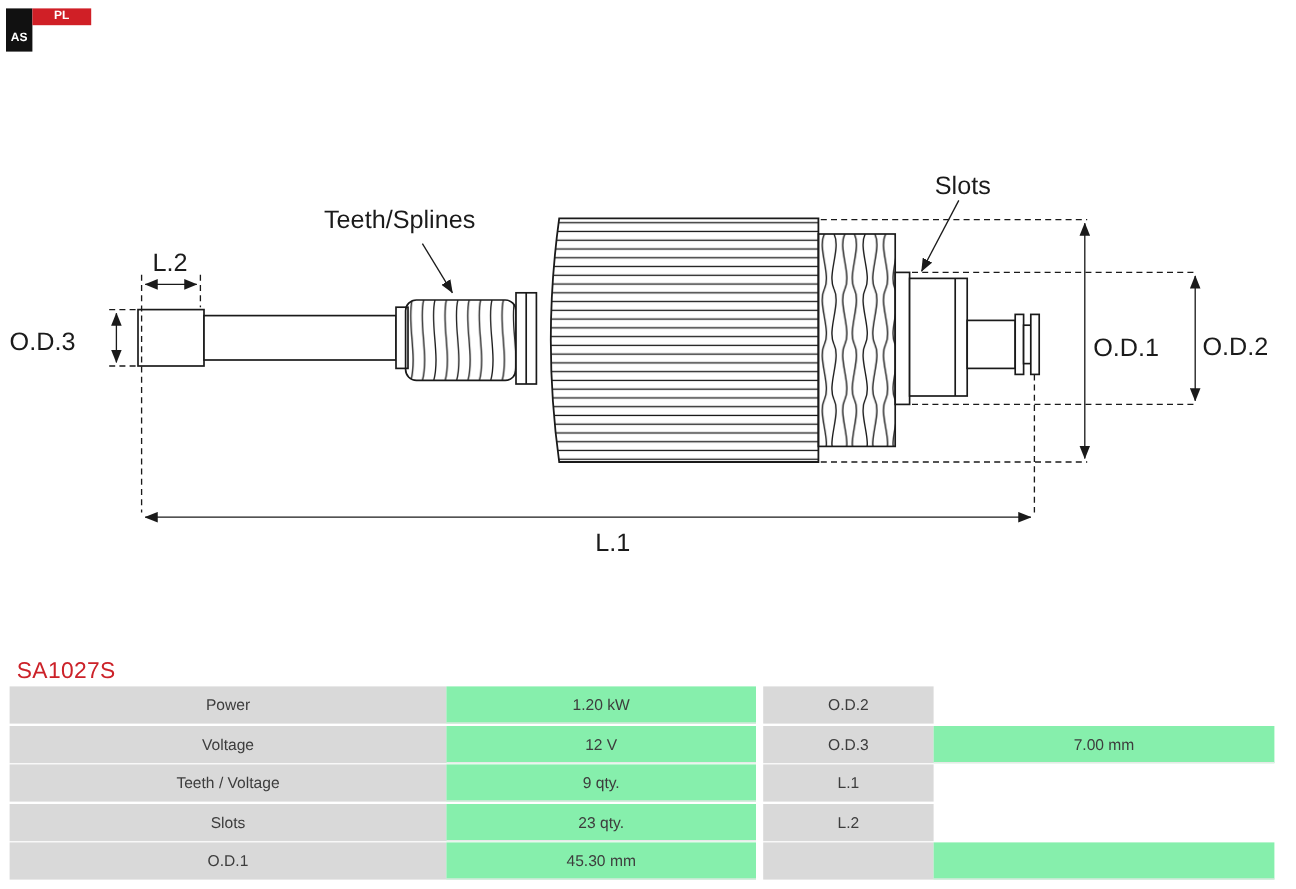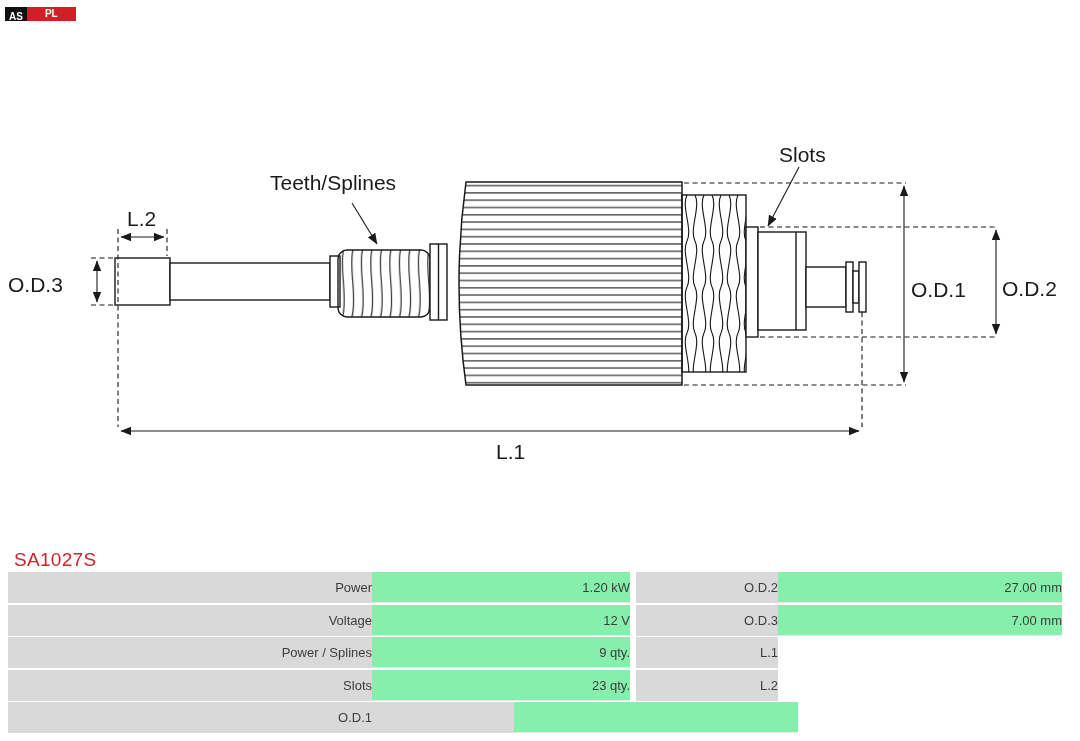--- a/index.html
+++ b/index.html
@@ -3,32 +3,32 @@
 <meta charset="utf-8">
 <style>
   html,body{margin:0;padding:0;}
   body{
     width:1080px;height:741px;position:relative;background:#ffffff;
     font-family:"Liberation Sans",sans-serif;overflow:hidden;
   }
   
   .brand-logo{position:absolute;left:5px;top:7px;display:flex;height:14px;
     font-size:10px;font-weight:bold;line-height:14px;z-index:5;}
-  .logo-black{background:#111111;color:#ffffff;padding:3px 4px;}
+  .logo-black{background:#111111;color:#ffffff;padding:18px 4px;}
   .logo-red{background:#d01f26;color:#ffffff;padding:0 18px;}
   
   svg.diagram{position:absolute;left:0;top:0;}
   svg.diagram text{font-family:"Liberation Sans",sans-serif;font-size:21px;fill:#1b1b1b;}
   
   .part-number{position:absolute;left:14px;top:549px;font-size:19px;
     color:#cc2229;letter-spacing:0.3px;}
   
   .spec-table{position:absolute;left:8px;top:572px;width:1054px;font-size:13px;color:#3d3d3d;}
   .spec-row{display:flex;height:31px;margin-bottom:1.5px;}
-  .cell{box-sizing:border-box;line-height:31px;text-align:right;padding-right:0;white-space:nowrap;}
+  .cell{box-sizing:border-box;line-height:31px;text-align:center;padding-right:0;white-space:nowrap;}
   .cell.label{background:#d9d9d9;}
   .cell.value{background:#86efac;border-bottom:1px solid #e8e8e8;}
   .c1{width:364px;}
   .c2{width:258px;margin-right:6px;}
   .c3{width:142px;}
   .c4{width:284px;}
 </style>
 </head>
 <body>
 
@@ -110,36 +110,36 @@
   </g>
 </svg>
 
 <div class="part-number">SA1027S</div>
 
 <div class="spec-table">
   <div class="spec-row">
     <div class="cell label c1">Power</div>
     <div class="cell value c2">1.20 kW</div>
     <div class="cell label c3">O.D.2</div>
-    <div class="cell value c4">27.00 mm</div>
   </div>
   <div class="spec-row">
     <div class="cell label c1">Voltage</div>
     <div class="cell value c2">12 V</div>
     <div class="cell label c3">O.D.3</div>
     <div class="cell value c4">7.00 mm</div>
   </div>
   <div class="spec-row">
-    <div class="cell label c1">Power / Splines</div>
+    <div class="cell label c1">Teeth / Voltage</div>
     <div class="cell value c2">9 qty.</div>
     <div class="cell label c3">L.1</div>
   </div>
   <div class="spec-row">
     <div class="cell label c1">Slots</div>
     <div class="cell value c2">23 qty.</div>
     <div class="cell label c3">L.2</div>
   </div>
   <div class="spec-row">
     <div class="cell label c1">O.D.1</div>
+    <div class="cell value c2">45.30 mm</div>
     <div class="cell label c3"></div>
     <div class="cell value c4"></div>
   </div>
 </div>
 
 </body></html>

